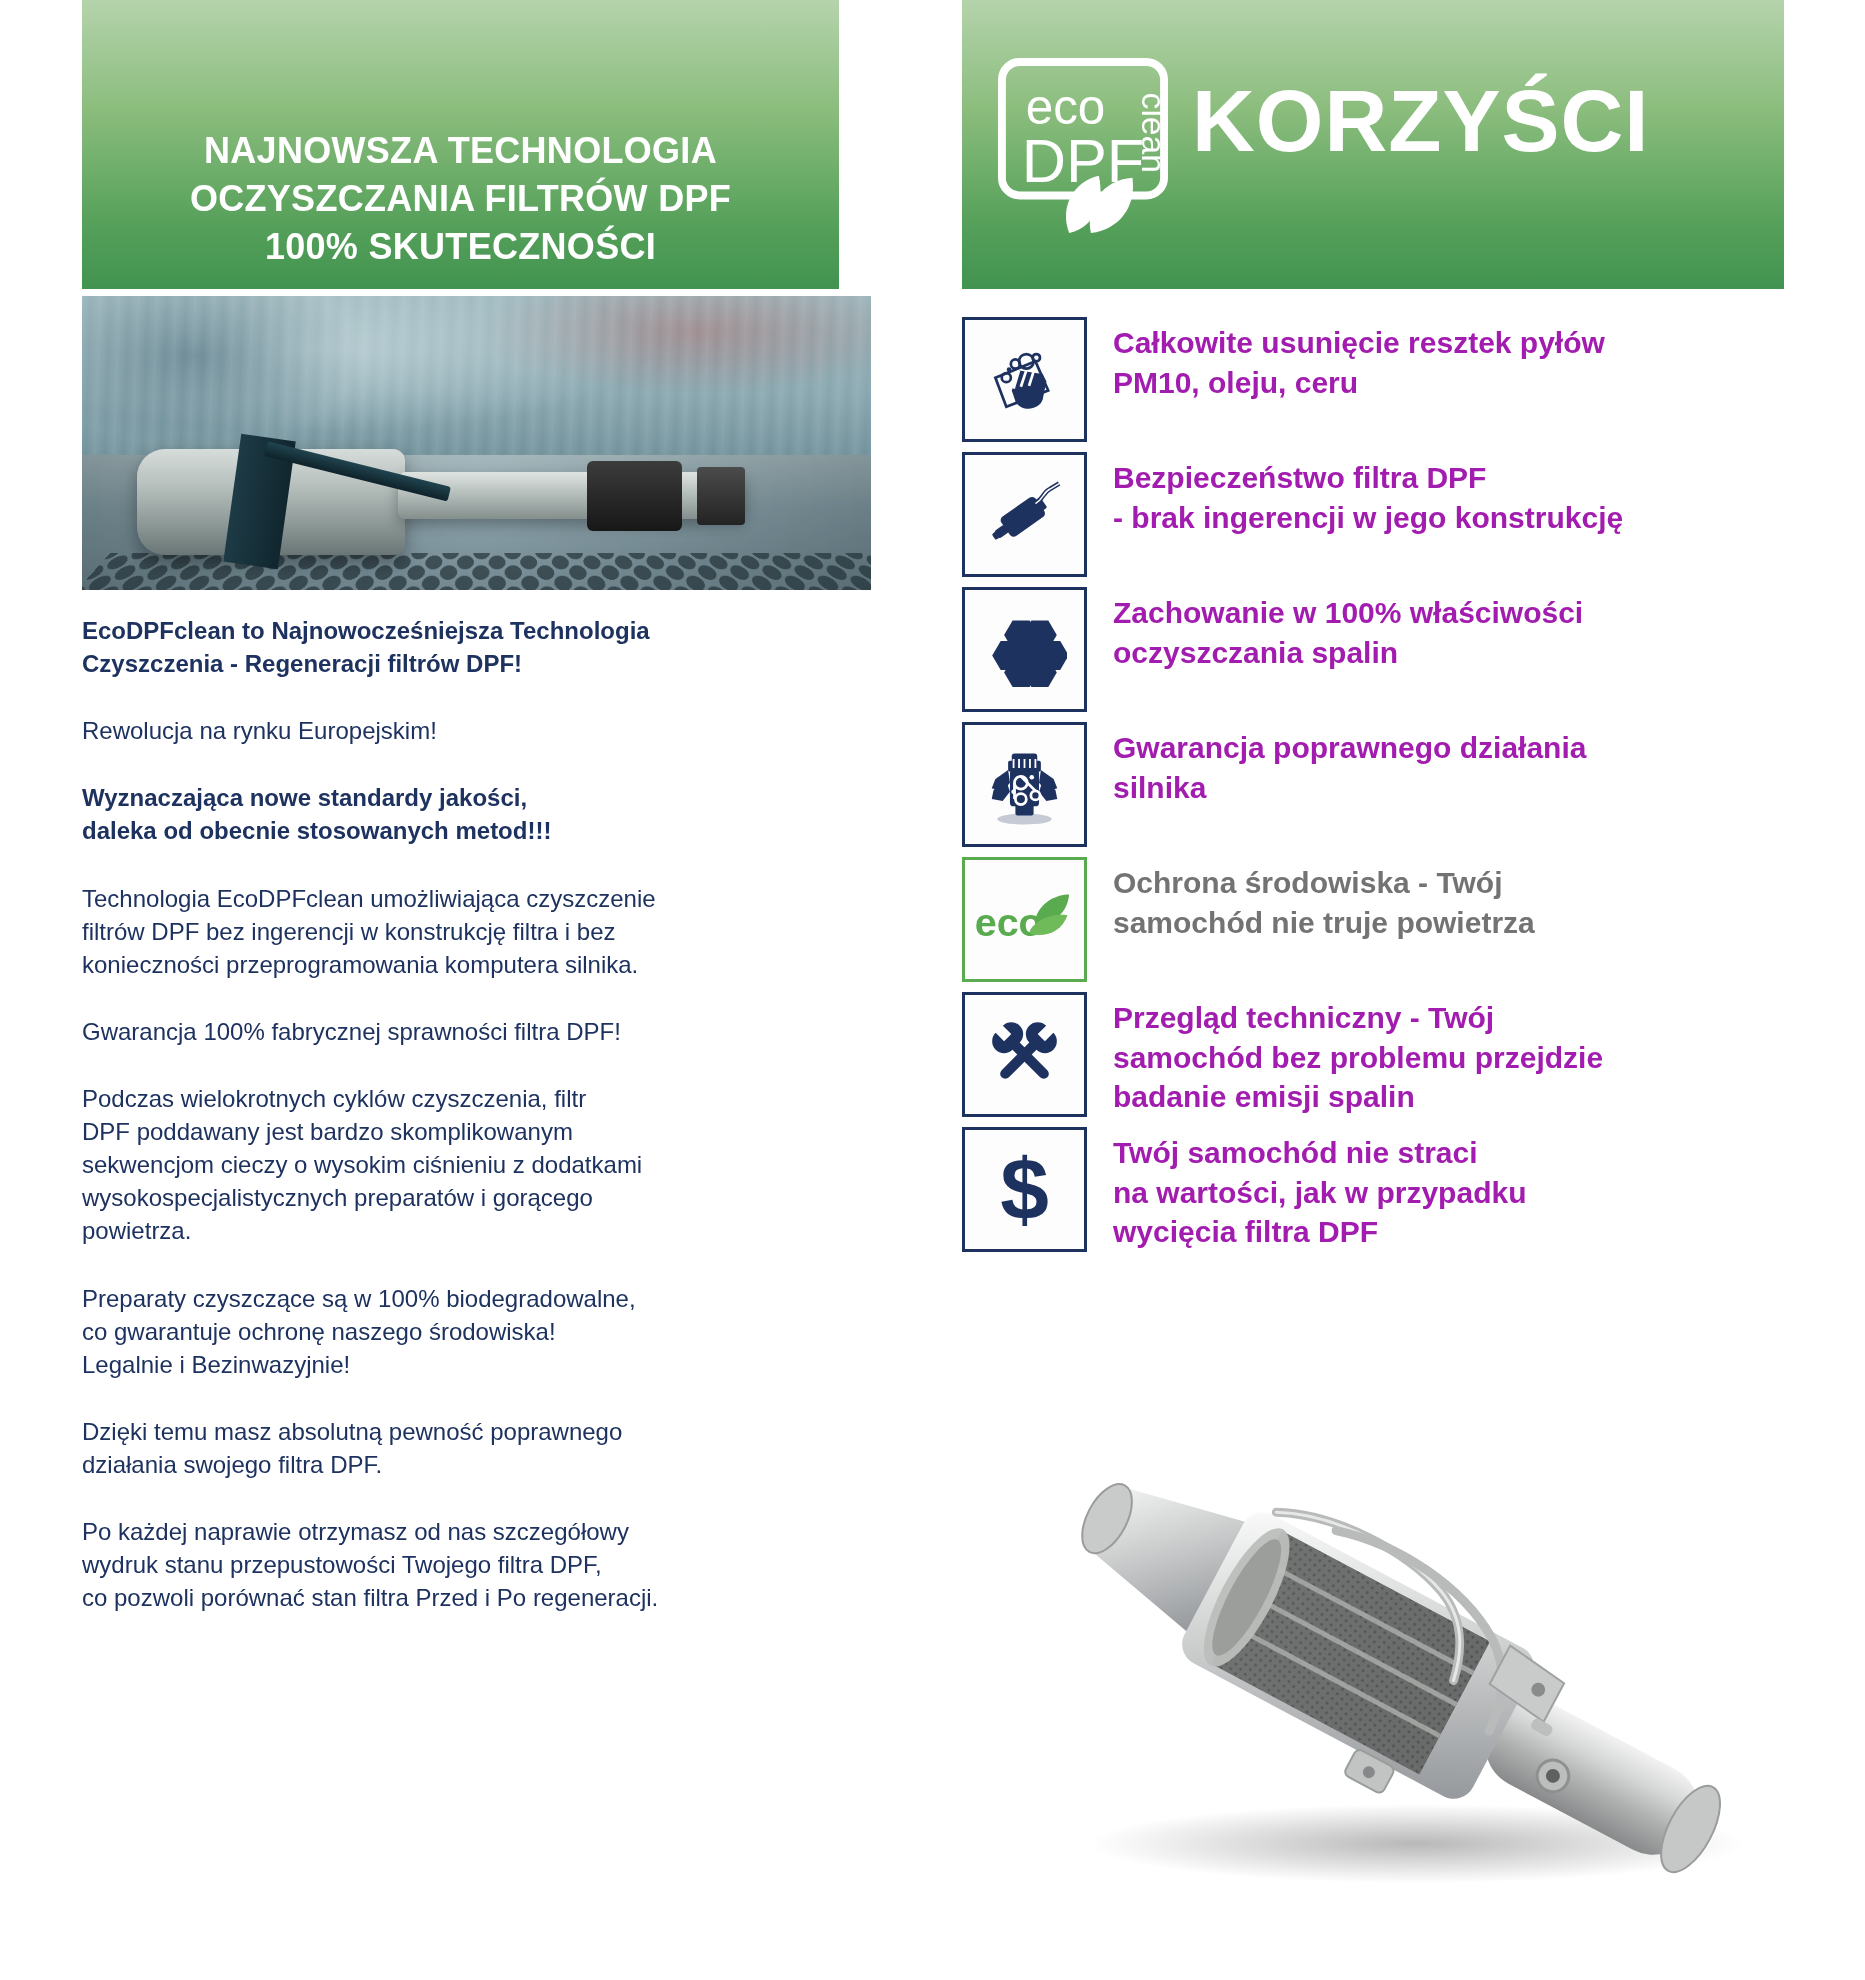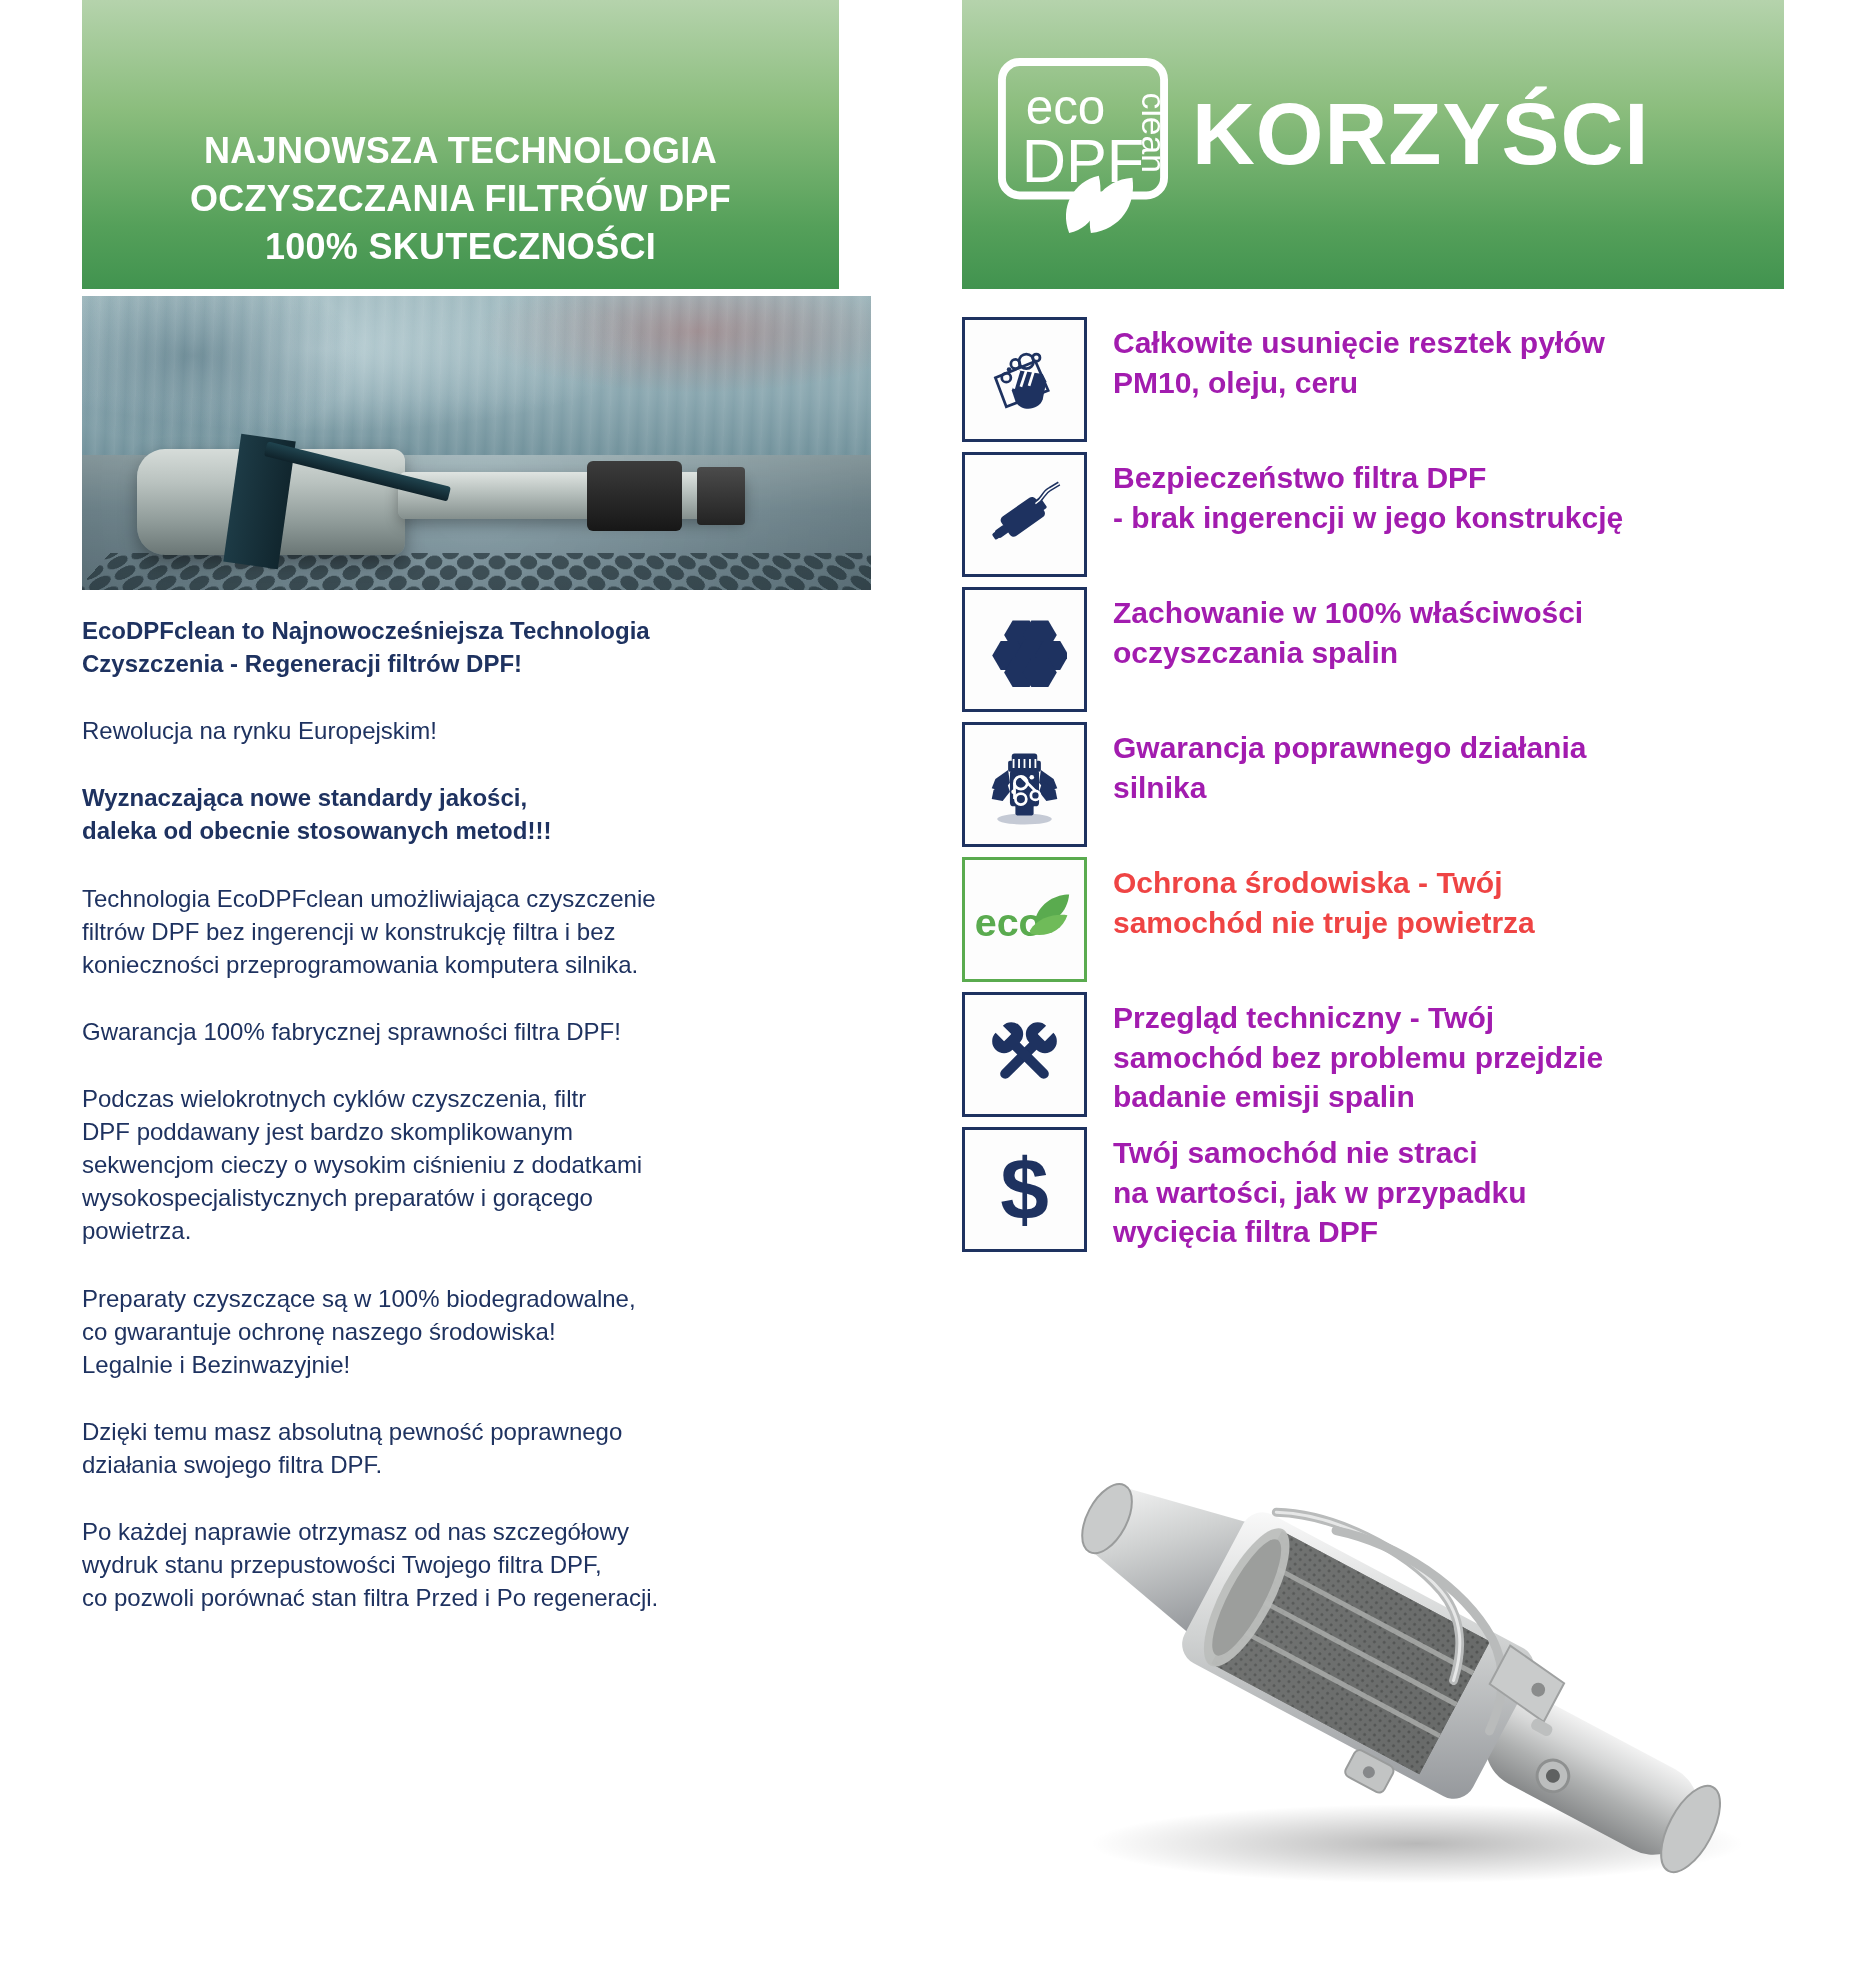--- a/index.html
+++ b/index.html
@@ -132,21 +132,21 @@
     position: relative;
     width: 822px; height: 289px;
     background: linear-gradient(to bottom, #b5d3ac 0%, #8bbd7d 38%, #55a05a 78%, #41934f 100%);
     display:flex; align-items:center;
   }
   .logo-wrap {
     position:absolute; left: 34px; top: 57px;
     width: 174px; height: 176px;
   }
   .korzysci {
-    position:absolute; left: 230px; top: 90px;
+    position:absolute; left: 230px; top: 77px;
     color:#ffffff;
     font-size: 87px;
     font-weight: bold;
     letter-spacing: 1px;
     line-height: 1;
   }
 
   .benefits {
     position:absolute; left: 0px; top: 317px; width: 822px;
   }
@@ -165,21 +165,21 @@
   }
   .benefit-icon.eco-box { border-color:#5aab4f; }
   .benefit-text {
     color:#a21caf;
     font-size: 30px;
     font-weight: bold;
     line-height: 1.32;
     padding-top: 6px;
     max-width: 653px;
   }
-  .benefit-text.green { color: #ef4444; }
+  .benefit-text.green { color: #737373; }
 
   
   .product {
     position:absolute;
     left: 952px; top: 1438px;
     width: 871px; height: 465px;
   }
 </style>
 </head>
 <body>

